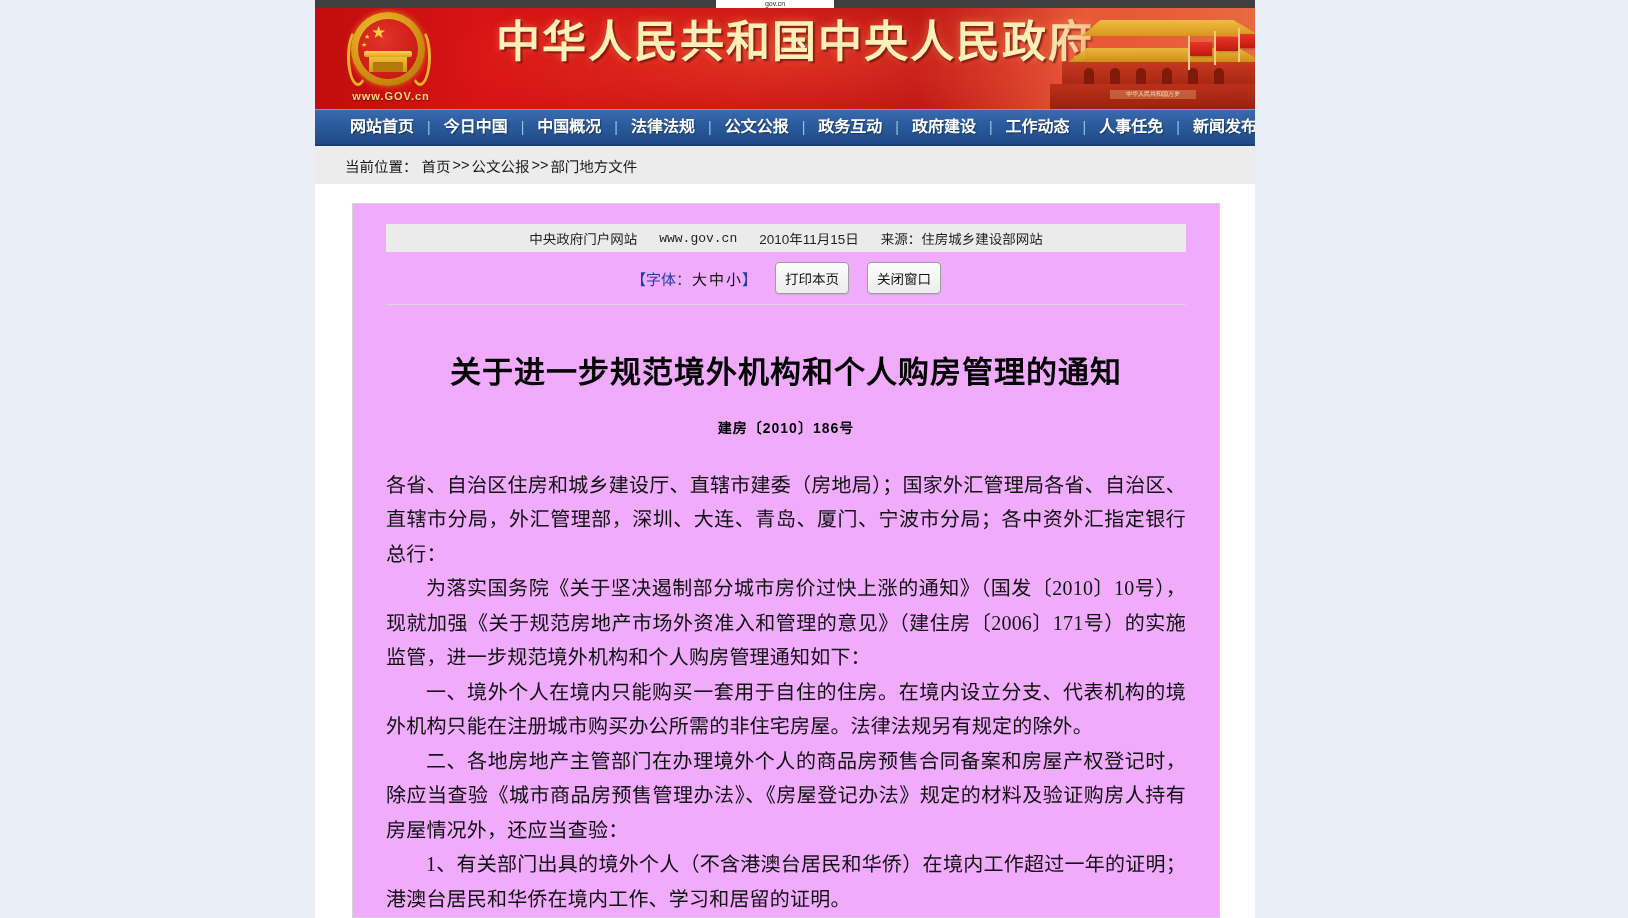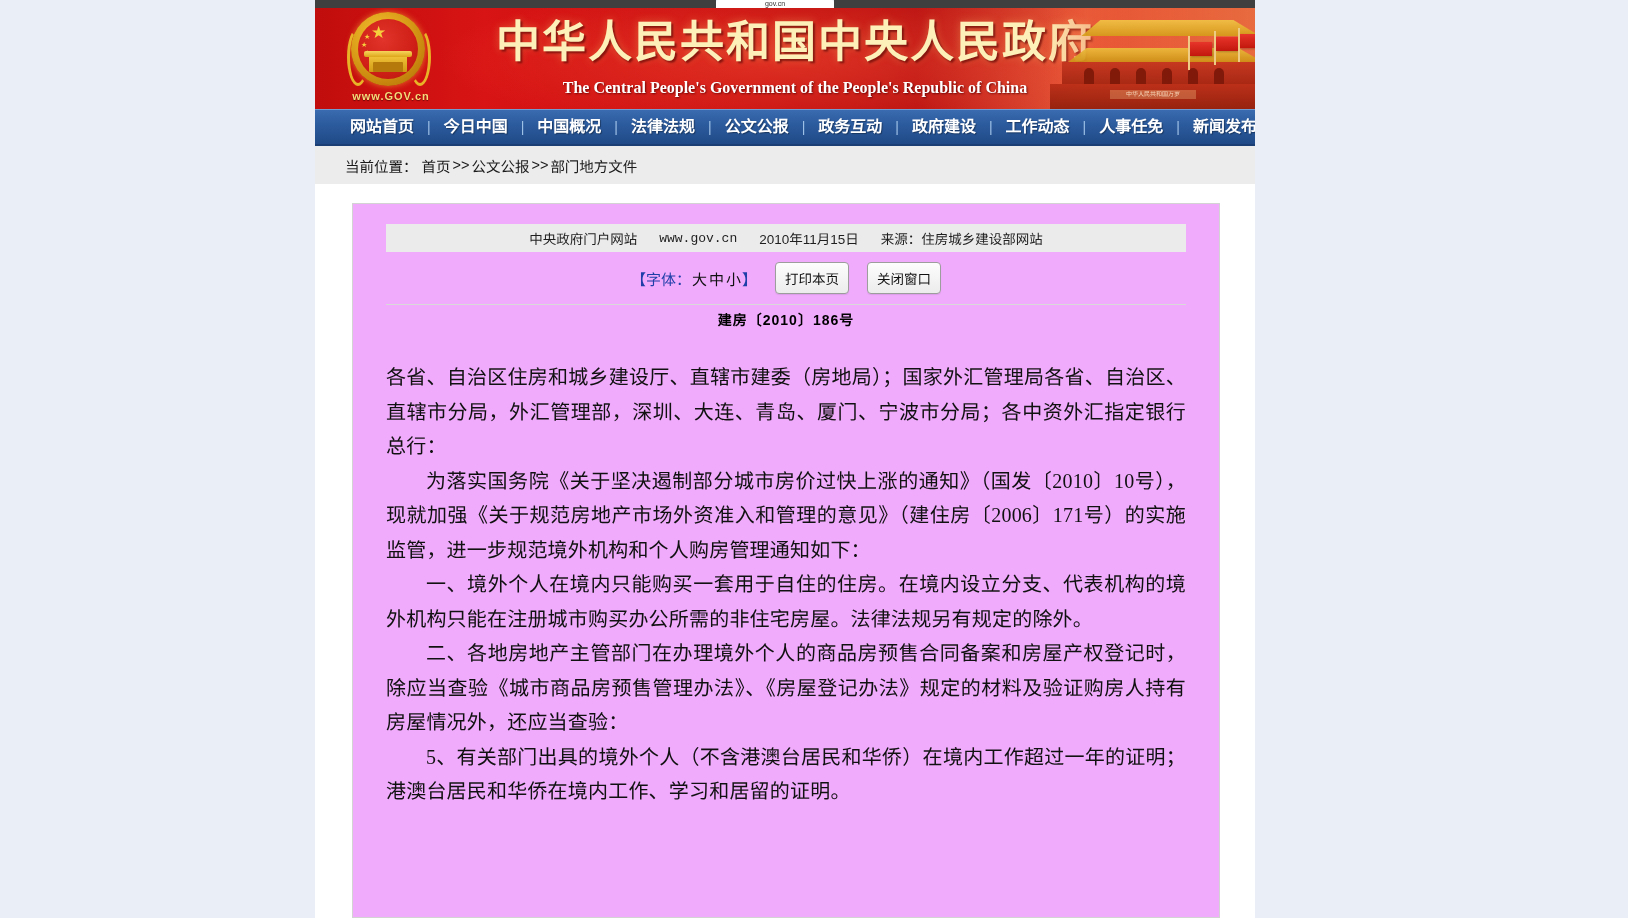--- a/index.html
+++ b/index.html
@@ -430,21 +430,20 @@
       <div class="wheat-r"></div>
       <div class="big-star"></div>
       <div class="small-star s1"></div>
       <div class="small-star s2"></div>
       <div class="small-star s3"></div>
       <div class="gate"></div>
       <div class="emblem-url">www.GOV.cn</div>
     </div>
 
     <div id="banner-title-cn">中华人民共和国中央人民政府</div>
-    <div id="banner-title-en">The Central People's Government of the People's Republic of China</div>
 
     <div id="tiananmen">
       <div class="sky"></div>
       <div class="roof-top"></div>
       <div class="roof-mid"></div>
       <div class="body">
         <div class="arch" style="left:22px"></div>
         <div class="arch" style="left:48px"></div>
         <div class="arch" style="left:74px"></div>
         <div class="arch" style="left:100px"></div>
@@ -506,26 +505,27 @@
         <span>2010年11月15日</span>
         <span>来源：住房城乡建设部网站</span>
       </div>
 
       <div id="tool-row">
         <span id="font-size-control"><span>【字体：</span><span class="fs-opt">大</span><span class="fs-opt">中</span><span class="fs-opt">小</span><span>】</span></span>
         <button class="tool-button">打印本页</button>
         <button class="tool-button">关闭窗口</button>
       </div>
 
+      <h1 id="article-title">关于进一步规范境外机构和个人购房管理的通知</h1>
       <div id="article-docnum">建房〔2010〕186号</div>
 
       <div id="article-body">
         <p>各省、自治区住房和城乡建设厅、直辖市建委（房地局）；国家外汇管理局各省、自治区、直辖市分局，外汇管理部，深圳、大连、青岛、厦门、宁波市分局；各中资外汇指定银行总行：</p>
         <p class="indent">为落实国务院《关于坚决遏制部分城市房价过快上涨的通知》（国发〔2010〕10号），现就加强《关于规范房地产市场外资准入和管理的意见》（建住房〔2006〕171号）的实施监管，进一步规范境外机构和个人购房管理通知如下：</p>
         <p class="indent">一、境外个人在境内只能购买一套用于自住的住房。在境内设立分支、代表机构的境外机构只能在注册城市购买办公所需的非住宅房屋。法律法规另有规定的除外。</p>
         <p class="indent">二、各地房地产主管部门在办理境外个人的商品房预售合同备案和房屋产权登记时，除应当查验《城市商品房预售管理办法》、《房屋登记办法》规定的材料及验证购房人持有房屋情况外，还应当查验：</p>
-        <p class="indent">5、有关部门出具的境外个人（不含港澳台居民和华侨）在境内工作超过一年的证明；港澳台居民和华侨在境内工作、学习和居留的证明。</p>
+        <p class="indent">1、有关部门出具的境外个人（不含港澳台居民和华侨）在境内工作超过一年的证明；港澳台居民和华侨在境内工作、学习和居留的证明。</p>
       </div>
 
     </div>
   </div>
 
 </div>
 
 </body></html>

